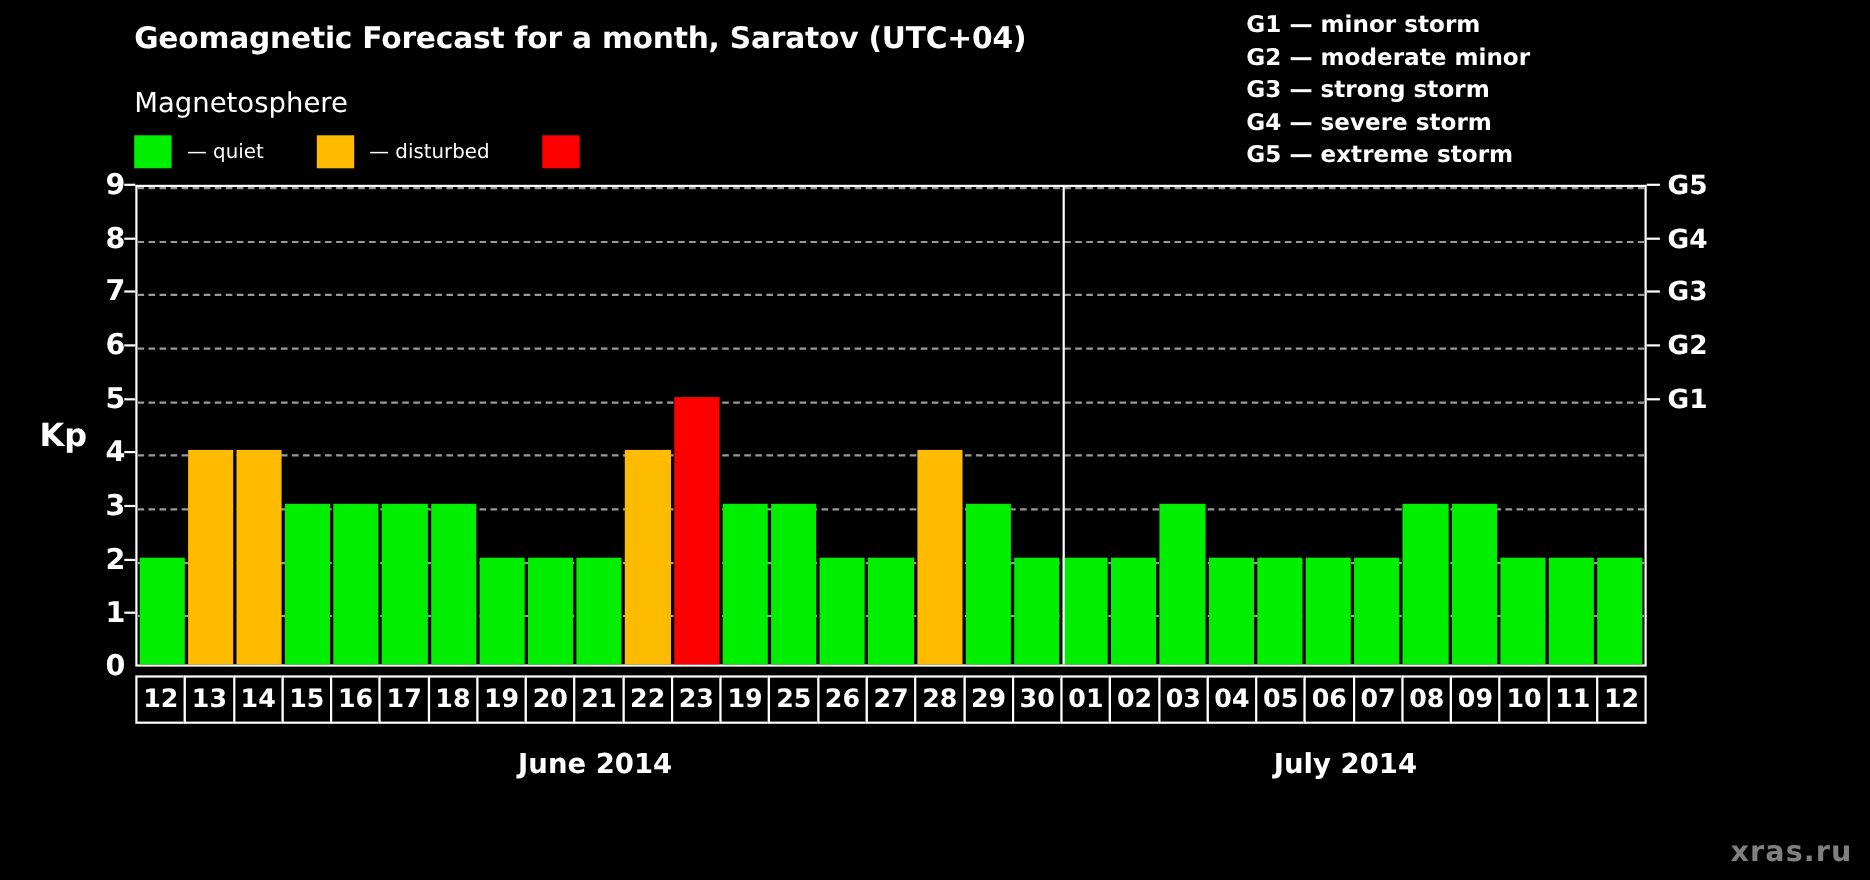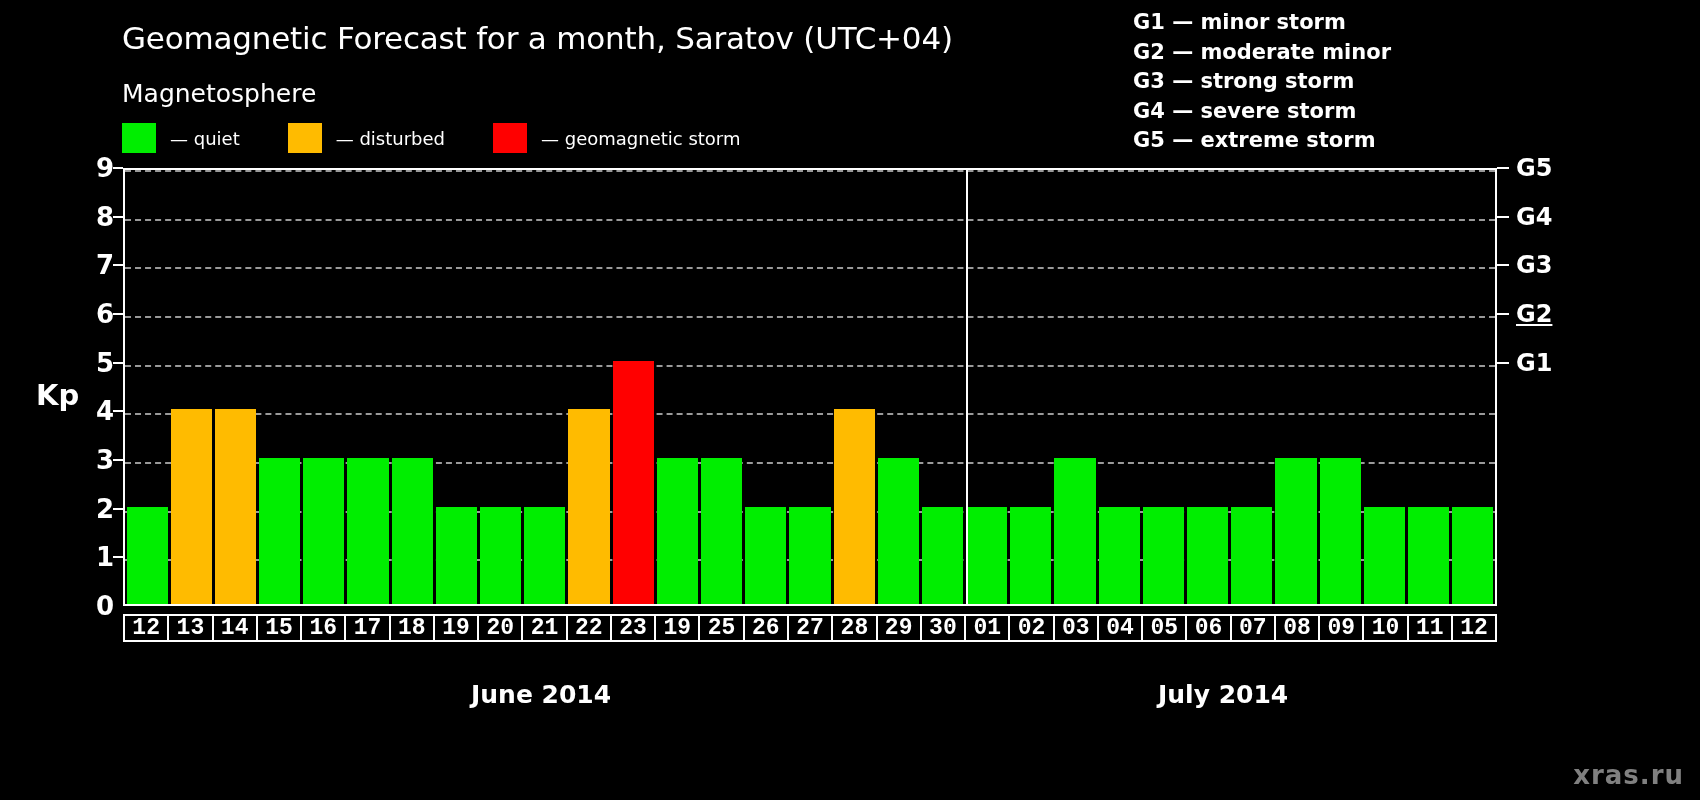--- a/index.html
+++ b/index.html
@@ -1,20 +1,20 @@
 <!DOCTYPE html>
 <html><head>
 <meta charset="utf-8">
 <style>
   html,body{margin:0;padding:0;background:#000;}
   body{width:1700px;height:800px;position:relative;overflow:hidden;
        font-family:"DejaVu Sans","Liberation Sans",sans-serif;color:#fff;}
 
   
-  #title{position:absolute;left:122px;top:20px;font-size:31px;font-weight:normal;
+  #title{position:absolute;left:122px;top:20px;font-size:27px;font-weight:bold;
          letter-spacing:-0.2px;white-space:nowrap;}
   #subtitle{position:absolute;left:122px;top:79px;font-size:25px;font-weight:normal;}
 
   
   #legend{position:absolute;left:122px;top:122px;height:32px;display:flex;align-items:center;}
   .lg-item{display:flex;align-items:center;margin-right:48px;}
   .lg-swatch{width:34px;height:30px;display:block;}
   .lg-text{font-size:18px;margin-left:14px;white-space:nowrap;}
 
   
@@ -38,21 +38,21 @@
         text-align:right;width:40px;transform:translateY(-50%);}
   .ytick{position:absolute;left:113px;width:10px;height:2px;background:#fff;}
   #kp-label{position:absolute;left:36px;top:378px;font-size:29px;font-weight:bold;}
 
   
   .glab{position:absolute;left:1516px;font-size:24px;font-weight:bold;
         transform:translateY(-50%);}
   .gtick{position:absolute;left:1497px;width:12px;height:2px;background:#fff;}
 
   
-  #dates{position:absolute;left:123px;top:614px;width:1374px;height:28px;display:flex;font-family:Liberation Mono, monospace;}
+  #dates{position:absolute;left:123px;top:614px;width:1374px;height:44px;display:flex;}
   .datebox{flex:1 1 0;border:2px solid #fff;box-sizing:border-box;margin-left:-2px;
            display:flex;align-items:center;justify-content:center;
            font-size:23px;font-weight:bold;background:#000;}
   .datebox:first-child{margin-left:0;}
 
   
   .month{position:absolute;top:680px;font-size:25px;font-weight:bold;}
   #month-june{left:471px;}
   #month-july{left:1158px;}
 
@@ -70,21 +70,20 @@
     <div class="lg-item">
       <span class="lg-swatch" style="background: rgb(0, 238, 0);"></span>
       <span class="lg-text">— quiet</span>
     </div>
     <div class="lg-item">
       <span class="lg-swatch" style="background: rgb(255, 187, 0);"></span>
       <span class="lg-text">— disturbed</span>
     </div>
     <div class="lg-item">
       <span class="lg-swatch" style="background: rgb(255, 0, 0);"></span>
-      <span class="lg-text">— geomagnetic storm</span>
     </div>
   </div>
 
 <div id="gscale">
     <div>G1 — minor storm</div>
     <div>G2 — moderate minor</div>
     <div>G3 — strong storm</div>
     <div>G4 — severe storm</div>
     <div>G5 — extreme storm</div>
   </div>
@@ -222,21 +221,21 @@
   <div id="monthdiv" style="left: 841.129px;"></div>
 </div>
 
 <div id="gaxis">
     <div class="glab" style="top: 168px;">G5</div>
     <div class="gtick" style="top: 167px;"></div>
     <div class="glab" style="top: 216.667px;">G4</div>
     <div class="gtick" style="top: 215.667px;"></div>
     <div class="glab" style="top: 265.333px;">G3</div>
     <div class="gtick" style="top: 264.333px;"></div>
-    <div class="glab" style="top: 314px; text-decoration: underline;">G2</div>
+    <div class="glab" style="top: 314px;">G2</div>
     <div class="gtick" style="top: 313px;"></div>
     <div class="glab" style="top: 362.667px;">G1</div>
     <div class="gtick" style="top: 361.667px;"></div>
   </div>
 
 <div id="dates">
     <div class="datebox">12</div>
     <div class="datebox">13</div>
     <div class="datebox">14</div>
     <div class="datebox">15</div>

